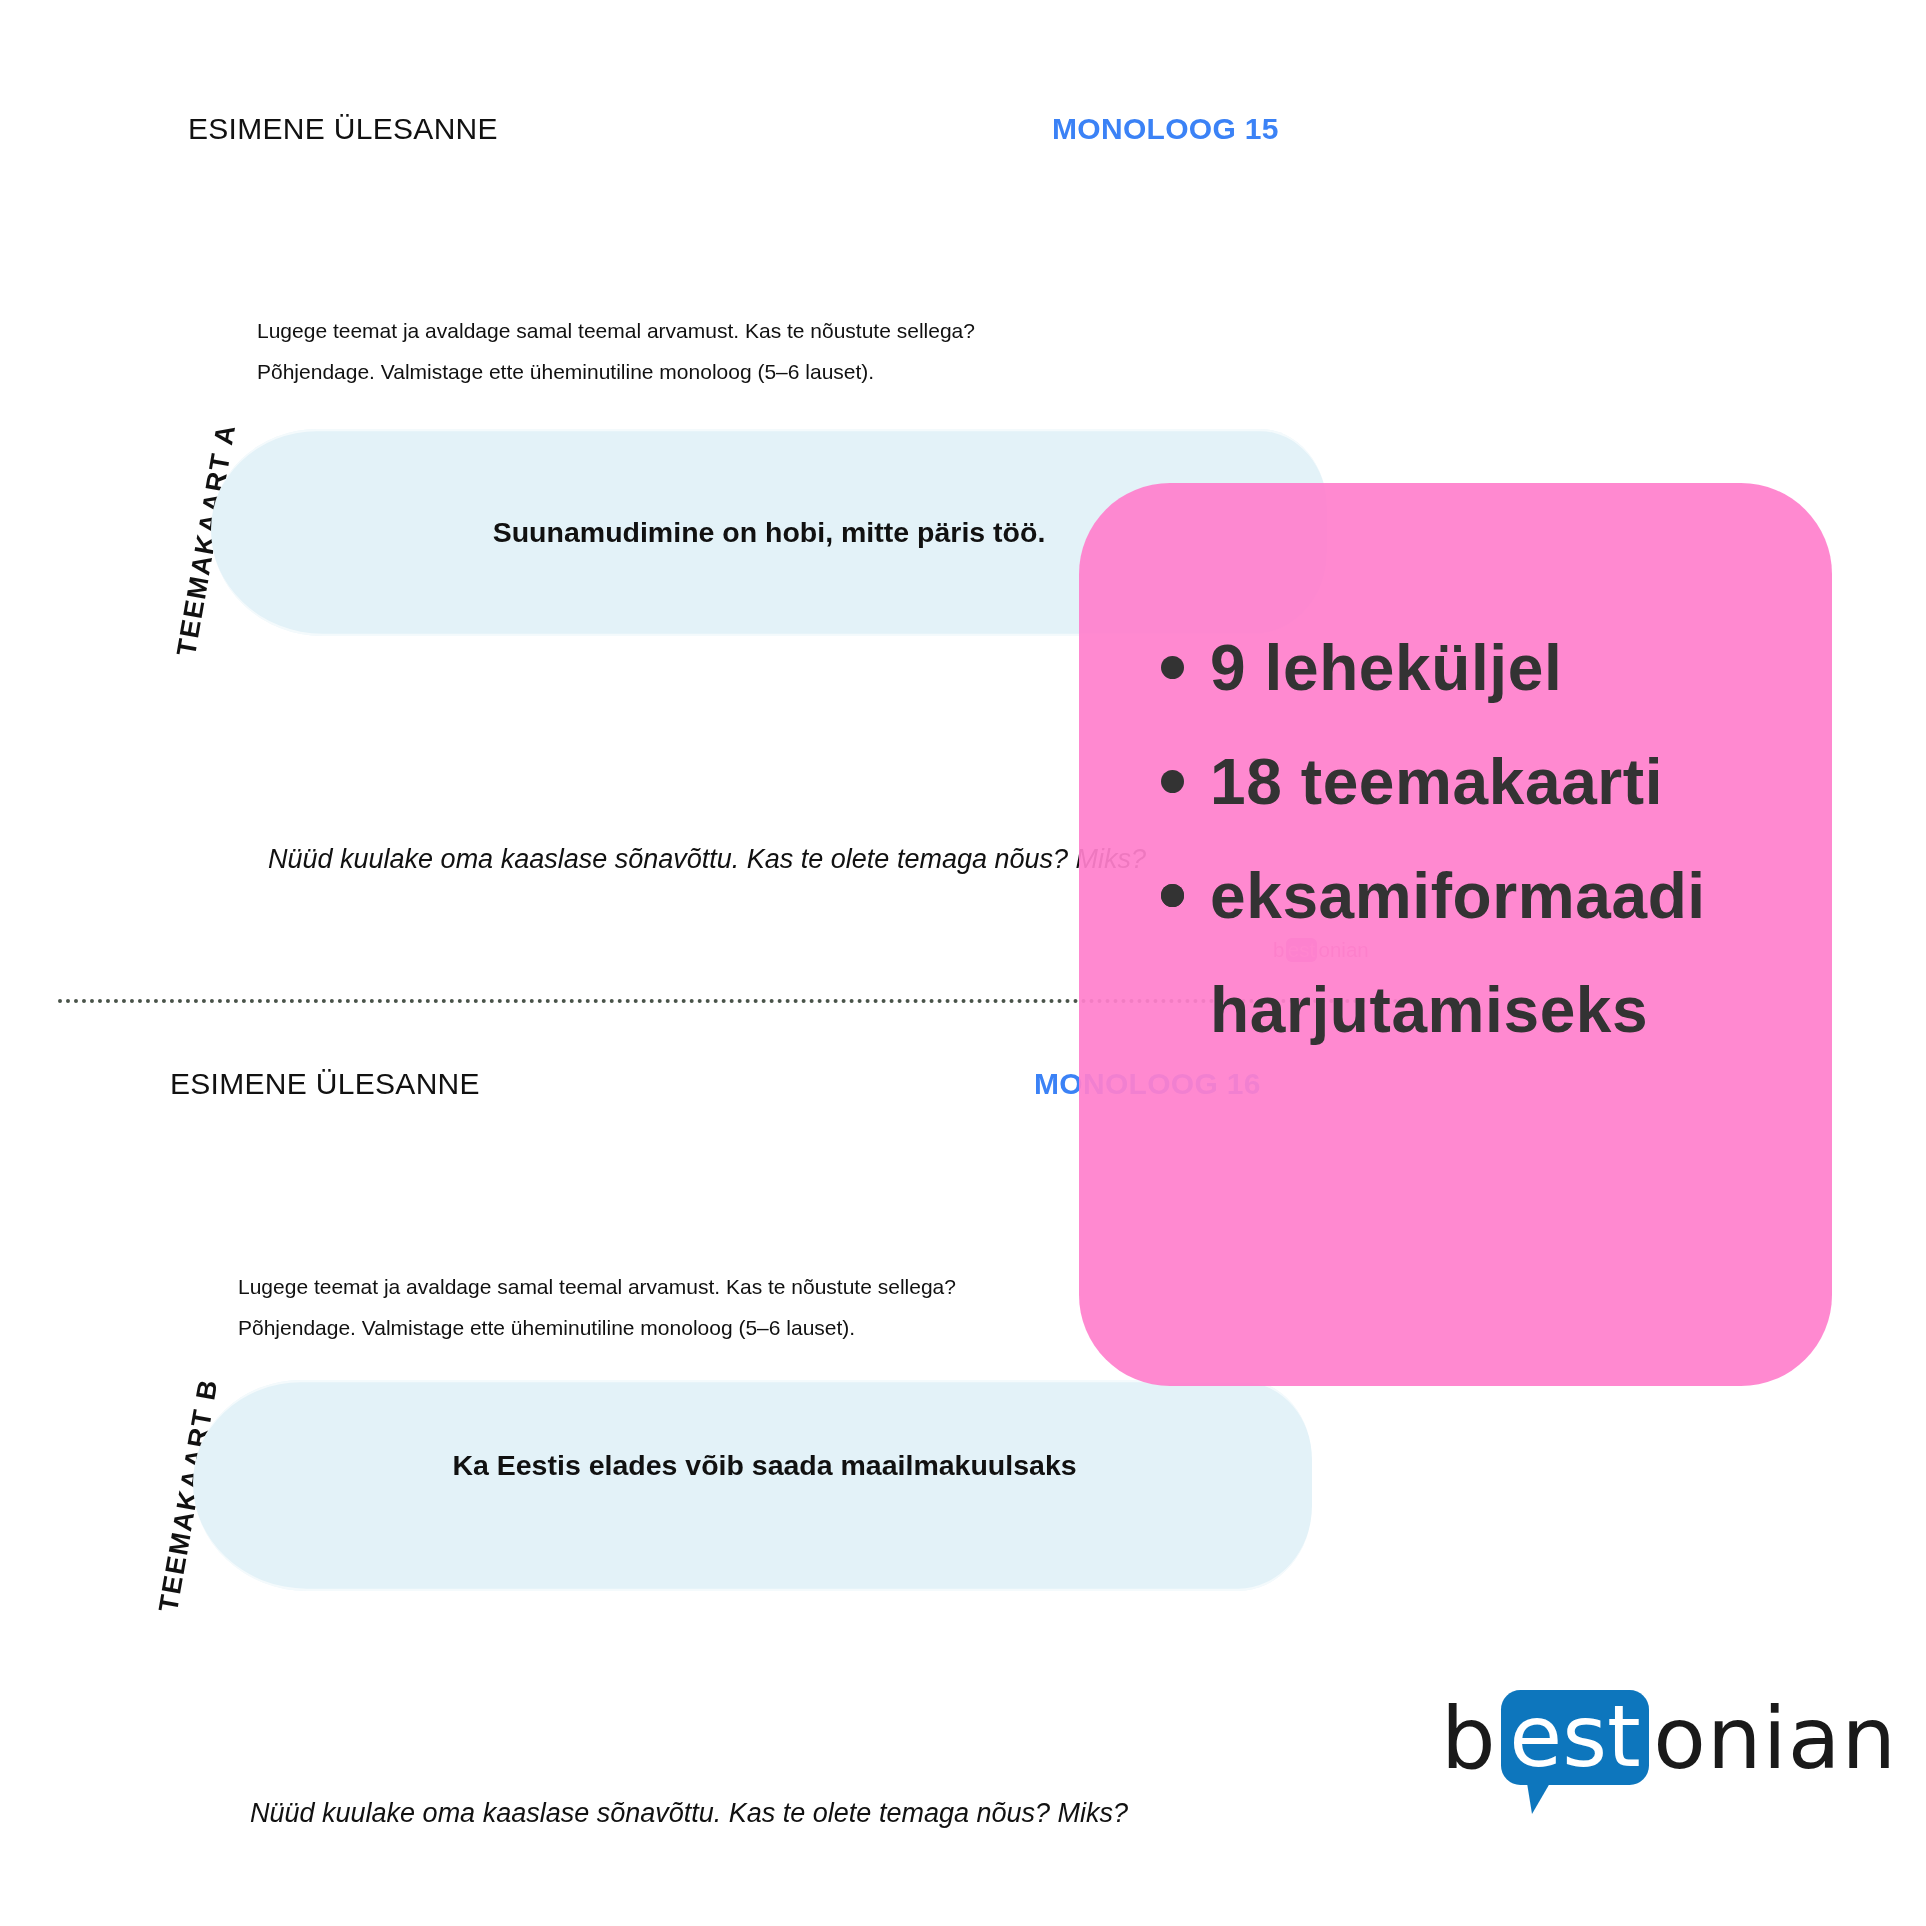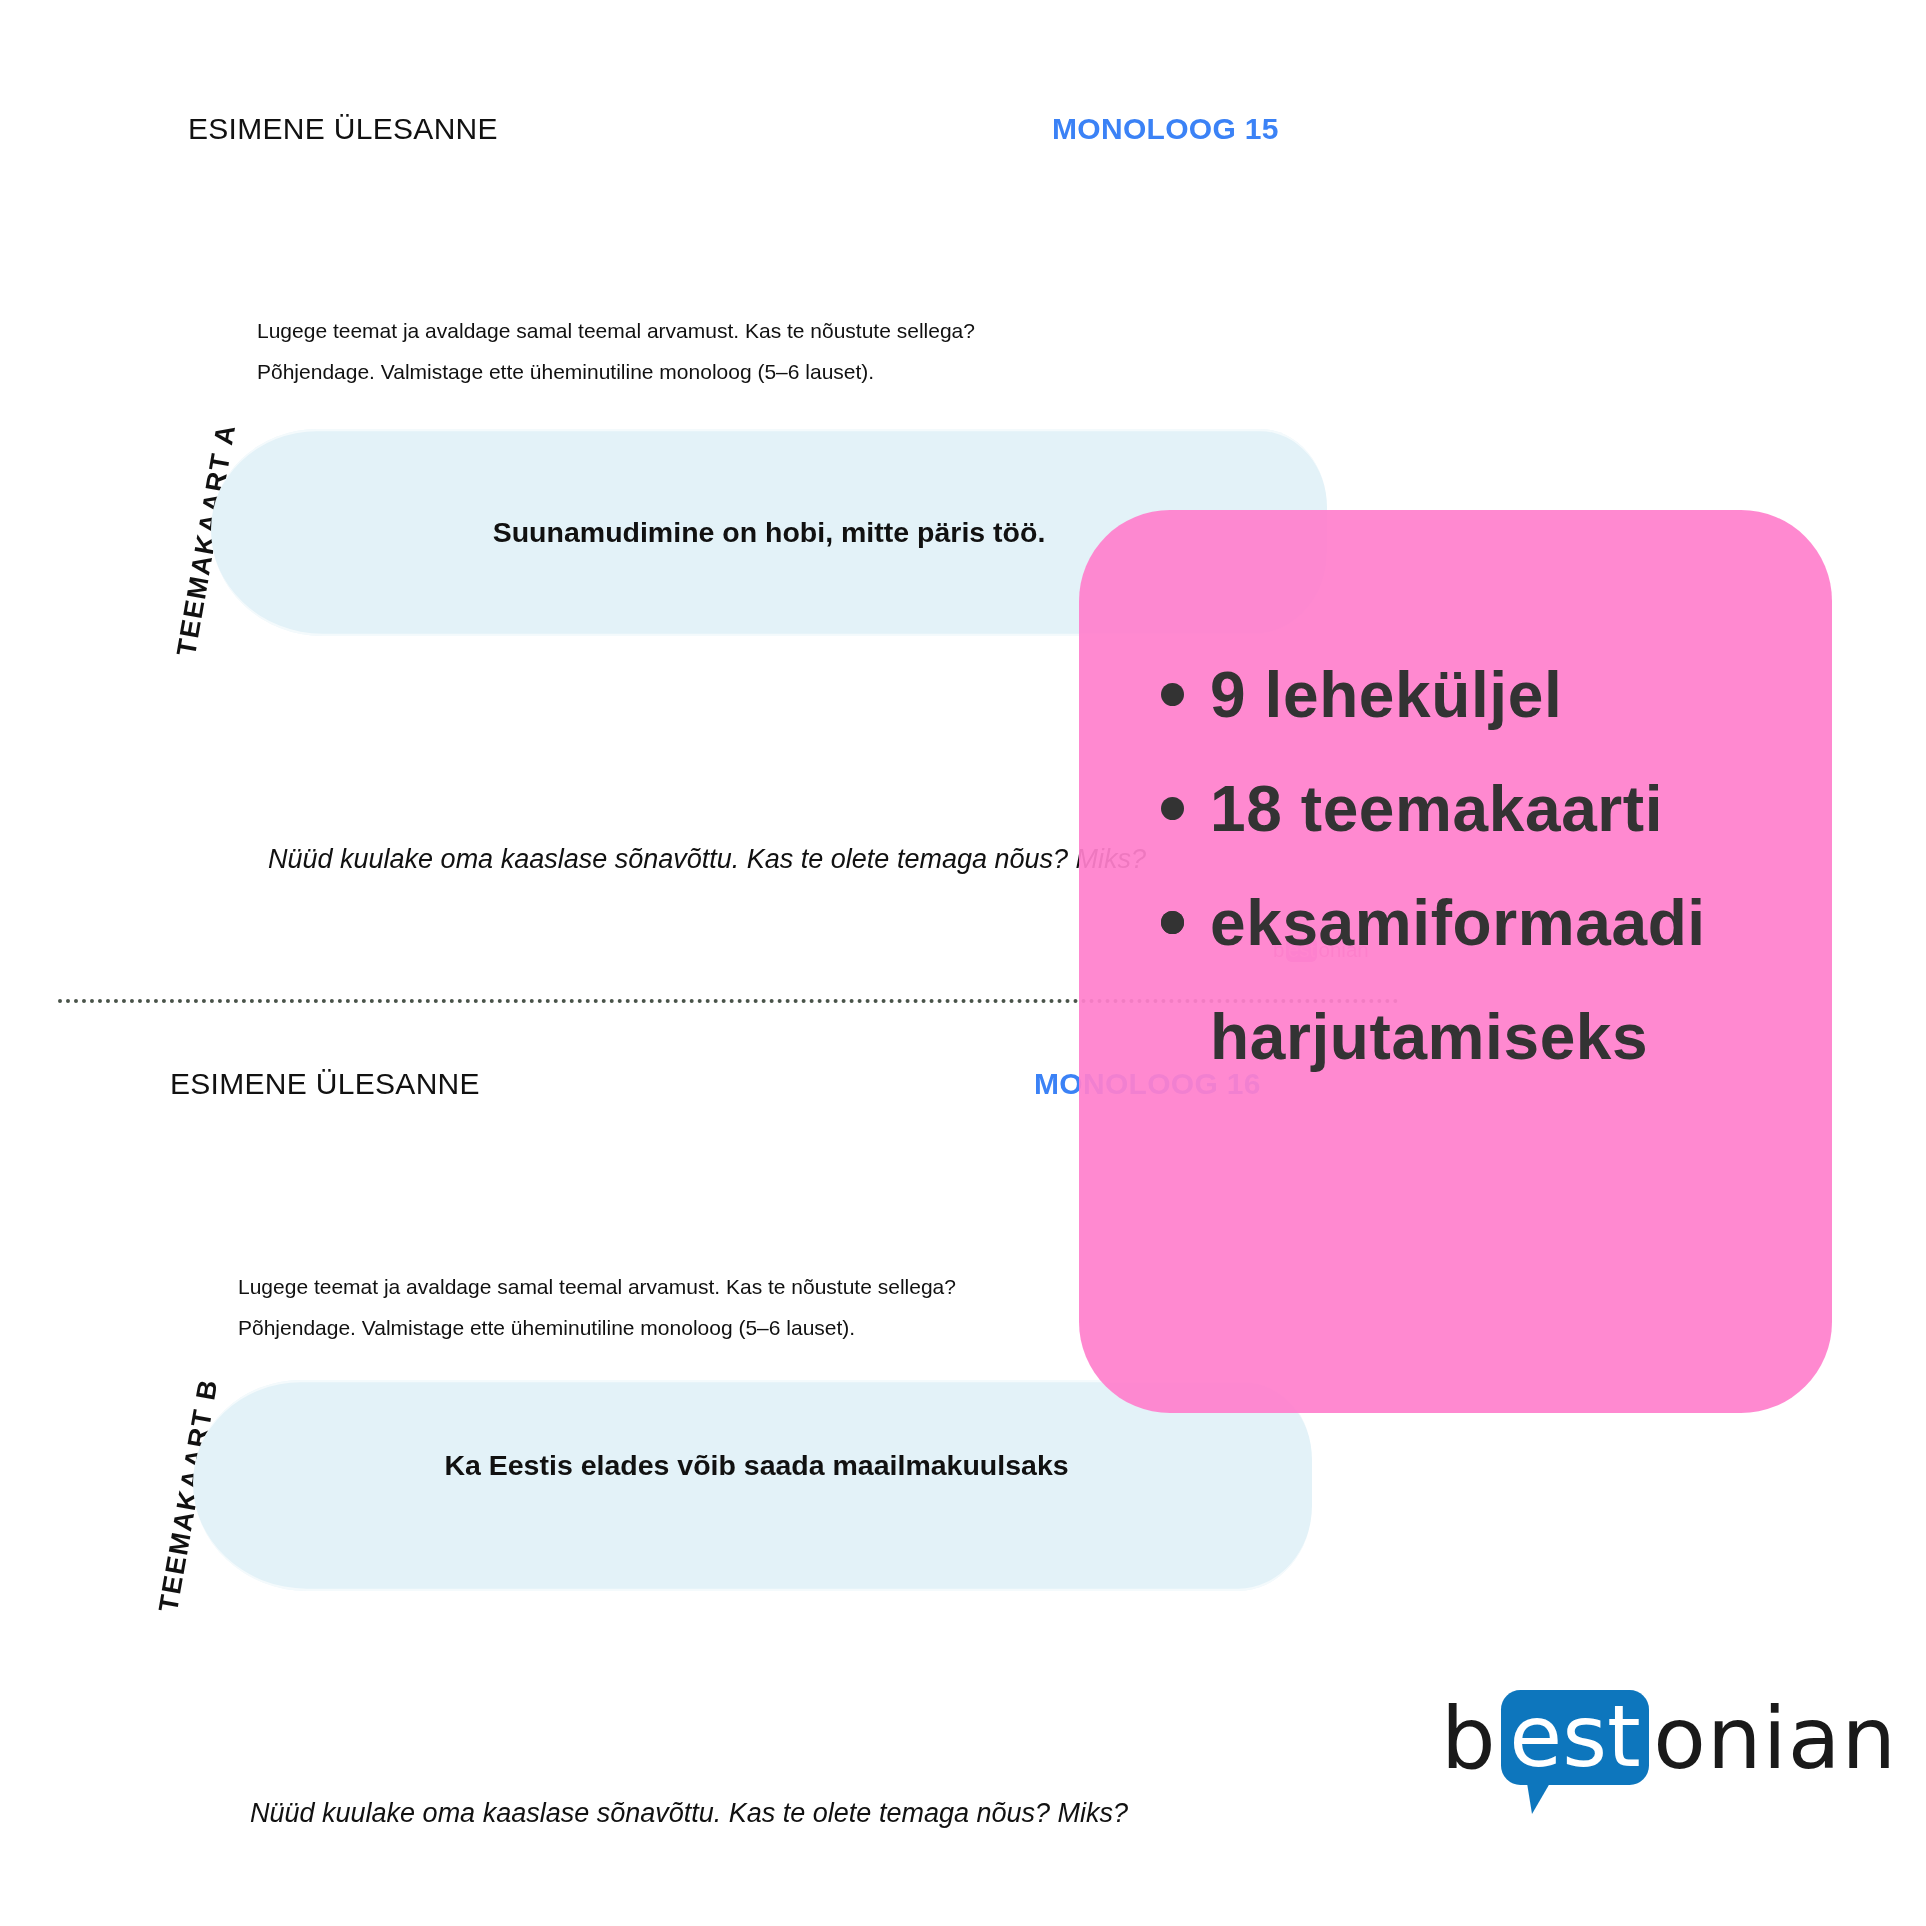--- a/index.html
+++ b/index.html
@@ -66,21 +66,21 @@
       white-space: nowrap;
       color: #111;
     }
     .divider {
       border-top: 4px dotted #4a544a;
       height: 0;
     }
 
     .promo {
       left: 1079px;
-      top: 510px;
+      top: 483px;
       width: 753px;
       height: 903px;
       background: rgba(255, 128, 204, 0.93);
       border-radius: 91px;
     }
     .promo ul {
       list-style: none;
       margin: 0;
       padding: 0;
       position: absolute;
@@ -194,21 +194,21 @@
 <div class="abs hdr-right" style="left:1034px; top:1067px;">MONOLOOG 16</div>
 
 <div class="abs instr" style="left:238px; top:1266px;">
   <div>Lugege teemat ja avaldage samal teemal arvamust. Kas te nõustute sellega?</div>
   <div>Põhjendage. Valmistage ette üheminutiline monoloog (5–6 lauset).</div>
 </div>
 
 <div class="abs side-label" style="left:153px; top:1609px;">TEEMAKAART B</div>
 
 <div class="abs brush" style="left:193px; top:1380px; width:1119px; height:211px;"></div>
-<div class="abs statement" style="left:197px; top:1442px; width:1119px;">
+<div class="abs statement" style="left:205px; top:1442px; width:1119px;">
   <div>Ka Eestis elades võib saada maailmakuulsaks</div>
 </div>
 
 <div class="abs followup" style="left:250px; top:1798px;">Nüüd kuulake oma kaaslase sõnavõttu. Kas te olete temaga nõus? Miks?</div>
 
 <div class="abs promo">
   <ul>
     <li>
       <span class="bullet"></span>
       <span>9 leheküljel</span>

